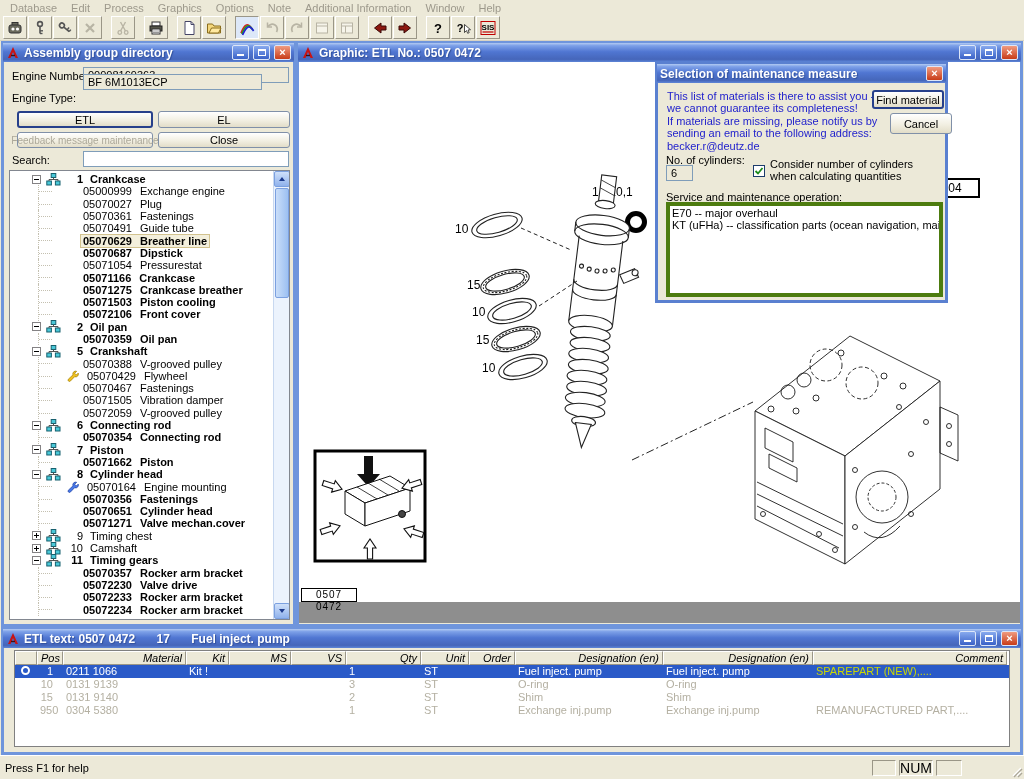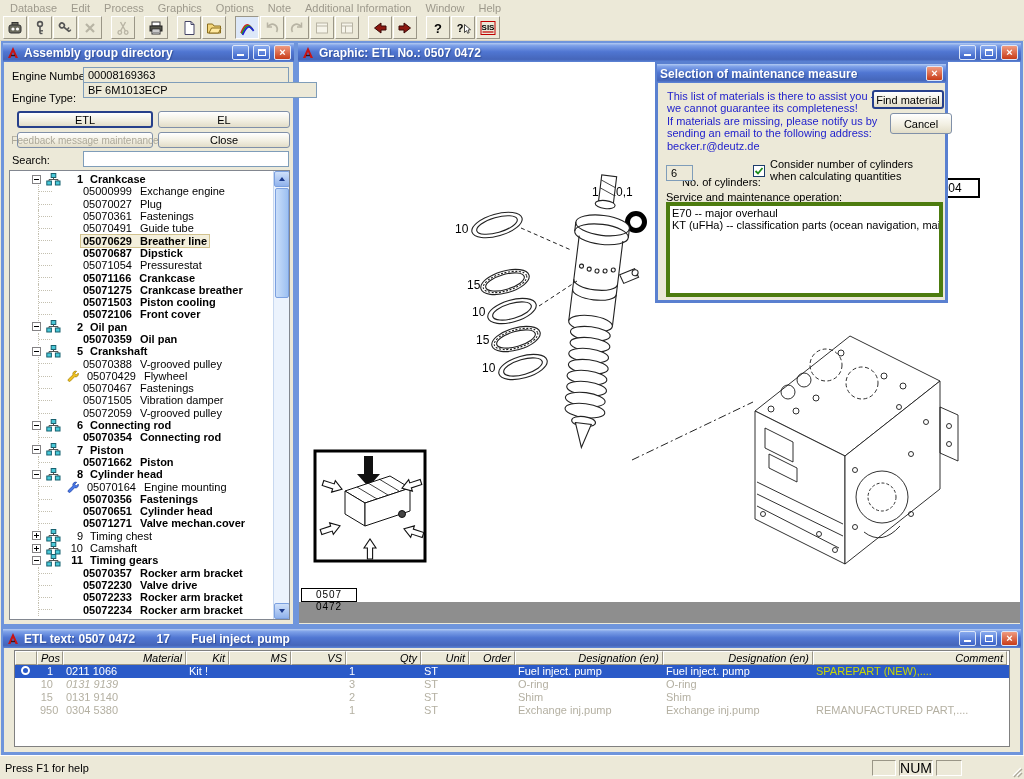--- a/index.html
+++ b/index.html
@@ -64,21 +64,21 @@
 #sheet-label{position:absolute;left:2px;top:526px;width:56px;height:14px;border:1px solid #000;background:#fff;font-size:10px;text-align:center;line-height:12px;letter-spacing:1px;}
 #partial-box{position:absolute;left:631px;top:116px;width:50px;height:20px;border:2px solid #000;background:#fff;font-size:12px;text-align:center;line-height:16px;}
 svg text{font-family:"Liberation Sans",sans-serif;fill:#000;}
 
 
 #dialog{left:655px;top:62px;width:293px;height:241px;z-index:40;border:3px solid #5a80d0;background:#ece9d8;position:absolute;}
 #dialog .body{position:relative;width:100%;height:calc(100% - 19px);}
 #dlg-text{position:absolute;left:9px;top:7px;color:#2222cc;line-height:12.4px;white-space:nowrap;}
 #btn-find{left:214px;top:7px;width:72px;height:19px;}
 #btn-cancel{left:232px;top:30px;width:62px;height:21px;}
-#cyl-label{left:24px;top:71px;margin-top:22px;}
+#cyl-label{left:8px;top:71px;}
 #cyl-input{left:8px;top:82px;width:27px;height:16px;}
 #chk{position:absolute;left:95px;top:82px;width:12px;height:12px;background:#fff;border:1px solid #1c3c6c;display:flex;align-items:center;justify-content:center;}
 #chk svg{width:10px;height:10px;display:block;}
 #chk-label{position:absolute;left:112px;top:76px;line-height:11.8px;}
 #svc-label{left:8px;top:108px;}
 #svc-list{position:absolute;left:8px;top:119px;width:277px;height:95px;background:#fff;border:4px solid #4d7c0f;padding:1px 2px;overflow:hidden;}
 #svc-list .li{white-space:nowrap;line-height:12.4px;}
 
 
 #win-etl{left:1px;top:627px;width:1022px;height:128px;z-index:15;}
@@ -295,21 +295,21 @@
       </span>
     <span class="tb-btn">
         <span class="glyph-max"></span>
       </span>
     <span class="tb-btn close">×</span>
   </div>
   <div class="body">
     <span class="flabel" style="left:8px;top:8px">Engine Number:</span>
     <span class="field" style="left:79px;top:5px;width:206px;height:16px">00008169363</span>
     <span class="flabel" style="left:8px;top:30px">Engine Type:</span>
-    <span class="field" style="left:79px;top:20px;width:234px;height:16px">BF 6M1013ECP</span>
+    <span class="field" style="left:79px;top:12px;width:179px;height:16px">BF 6M1013ECP</span>
     <span class="btn default" style="left:13px;top:49px;width:136px;height:17px">ETL</span>
     <span class="btn" style="left:154px;top:49px;width:132px;height:17px">EL</span>
     <span class="btn disabled" style="left:13px;top:70px;width:136px;height:16px;font-size:10px">Feedback message maintenance</span>
     <span class="btn" style="left:154px;top:70px;width:132px;height:16px">Close</span>
     <span class="flabel" style="left:8px;top:92px">Search:</span>
     <input class="field white" style="left: 79px; top: 89px; width: 206px; height: 16px;" value="">
     <div id="tree">
       <div class="trow">
           <span class="sp" style="width:22px"></span>
           <span class="expand">
@@ -842,21 +842,21 @@
           <span class="dcell c6" style="width: 75px;">1</span>
           <span class="dcell c7" style="width: 48px;">ST</span>
           <span class="dcell c8" style="width: 46px;"></span>
           <span class="dcell c9" style="width: 148px;">Fuel inject. pump</span>
           <span class="dcell c10" style="width: 150px;">Fuel inject. pump</span>
           <span class="dcell c11" style="width: 194px;">SPAREPART (NEW),....</span>
         </div>
         <div class="drow dim">
           <span class="dcell" style="width: 22px;"></span>
           <span class="dcell c1 cpos" style="width: 26px;">10</span>
-          <span class="dcell c2" style="width: 123px; font-style: italic;">0131 9139</span>
+          <span class="dcell c2" style="width: 123px;">0131 9139</span>
           <span class="dcell c3" style="width: 43px;"></span>
           <span class="dcell c4" style="width: 62px;"></span>
           <span class="dcell c5" style="width: 55px;"></span>
           <span class="dcell c6" style="width: 75px;">3</span>
           <span class="dcell c7" style="width: 48px;">ST</span>
           <span class="dcell c8" style="width: 46px;"></span>
           <span class="dcell c9" style="width: 148px;">O-ring</span>
           <span class="dcell c10" style="width: 150px;">O-ring</span>
           <span class="dcell c11" style="width: 194px;"></span>
         </div>

